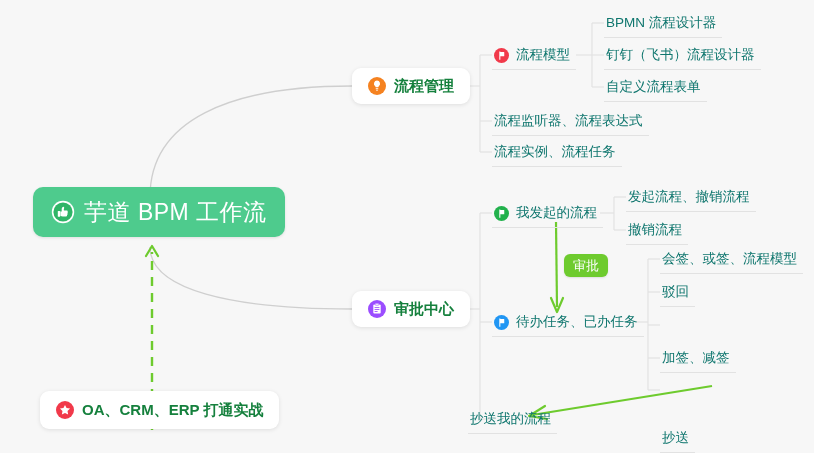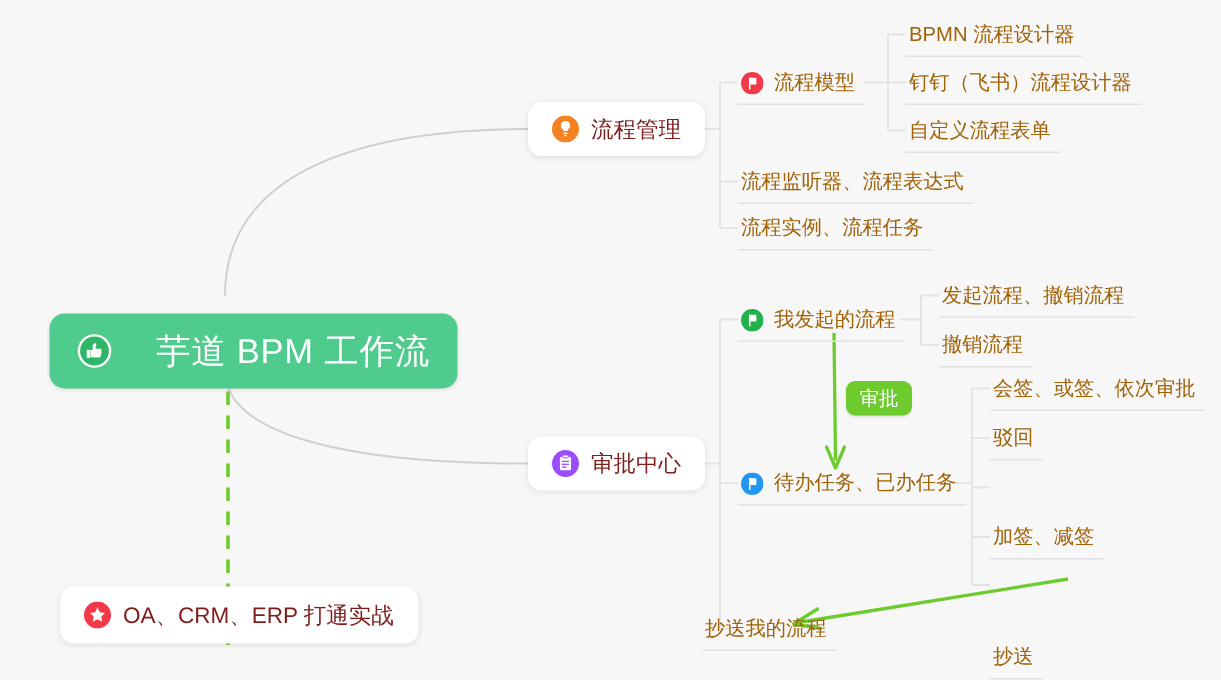--- a/index.html
+++ b/index.html
@@ -28,29 +28,30 @@
   }
   .root .label{margin-left:9px;}
 
   
   .card{
     background:#ffffff;
     border-radius:9px;
     height:36px;
     padding:0 16px;
     font-size:15px;
-    color:#7f1d1d;
+    color:#15803d;
     box-shadow:0 1px 4px rgba(0,0,0,0.10);
+    font-weight:bold;
   }
   .card .label{margin-left:8px;}
 
   
   .plain{
     font-size:13.5px;
-    color:#a16207;
+    color:#0f766e;
     height:29px;
     padding:0 6px 0 2px;
     border-bottom:1px solid #e2e2e2;
   }
   .plain .label{margin-left:7px;}
   .plain.bare .label{margin-left:0;}
 
   
   .ico{display:inline-block;border-radius:50%;position:relative;flex:0 0 auto;}
   .ico svg{display:block;}
@@ -131,21 +132,21 @@
       <path d="M556 222 L557 307" stroke="#6ecb2e" stroke-width="2.2" fill="none"></path>
       <path d="M551 298 L557 312 L563 298" stroke="#6ecb2e" stroke-width="2.2" fill="none" stroke-linecap="round" stroke-linejoin="round"></path>
     </g>
 
     <g>
       <path d="M712 386 L532 415" stroke="#6ecb2e" stroke-width="2.2" fill="none"></path>
       <path d="M545 406 L529 416 L547 419" stroke="#6ecb2e" stroke-width="2.2" fill="none" stroke-linecap="round" stroke-linejoin="round"></path>
     </g>
   </svg>
 
-  <div class="node root" style="left:33px;top:209px;gap:20px;">
+  <div class="node root" style="left:33px;top:187px;">
     <span class="ico">
       <svg width="24" height="24" viewBox="0 0 24 24">
         <circle cx="12" cy="12" r="11.2" fill="#ffffff"></circle>
         <circle cx="12" cy="12" r="9.6" fill="#2fb567"></circle>
         <path d="M9.4 11.4h1.3V9.1c0-1.3.8-2.3 1.7-2.3.5 0 .8.3.8.9 0 .8-.5 1.5-.5 2.3 0 .3.2.5.6.5h2.4c.6 0 1 .4 1 .9 0 .3-.1.5-.3.7.3.2.4.4.4.7s-.2.6-.5.8c.2.2.3.4.3.6 0 .4-.3.7-.7.8.1.2.2.3.2.5 0 .5-.4.9-1 .9h-3.3c-.9 0-1.6-.2-2.4-.6v-4.4z" fill="#ffffff"></path>
         <rect x="6.8" y="11.1" width="2.4" height="5.6" rx=".5" fill="#ffffff"></rect>
       </svg>
     </span>
     <span class="label">芋道 BPM 工作流</span>
   </div>
@@ -224,21 +225,21 @@
     <span class="ico">
       <svg width="15" height="15" viewBox="0 0 15 15">
         <circle cx="7.5" cy="7.5" r="7.5" fill="#2196f3"></circle>
         <path d="M5.3 3.6v8.1h1.05V8.25h3.6a.3.3 0 0 0 .3-.3V4.2a.3.3 0 0 0-.3-.3H6.35v-.3z" fill="#ffffff"></path>
       </svg>
     </span>
     <span class="label">待办任务、已办任务</span>
   </div>
 
   <div class="node plain bare" style="left:660px;top:245px;">
-    <span class="label">会签、或签、依次审批</span>
+    <span class="label">会签、或签、流程模型</span>
   </div>
   <div class="node plain bare" style="left:660px;top:278px;">
     <span class="label">驳回</span>
   </div>
   <div class="node plain bare" style="left:660px;top:344px;">
     <span class="label">加签、减签</span>
   </div>
   <div class="node plain bare" style="left:660px;top:376px;margin-top:48px;">
     <span class="label">抄送</span>
   </div>

